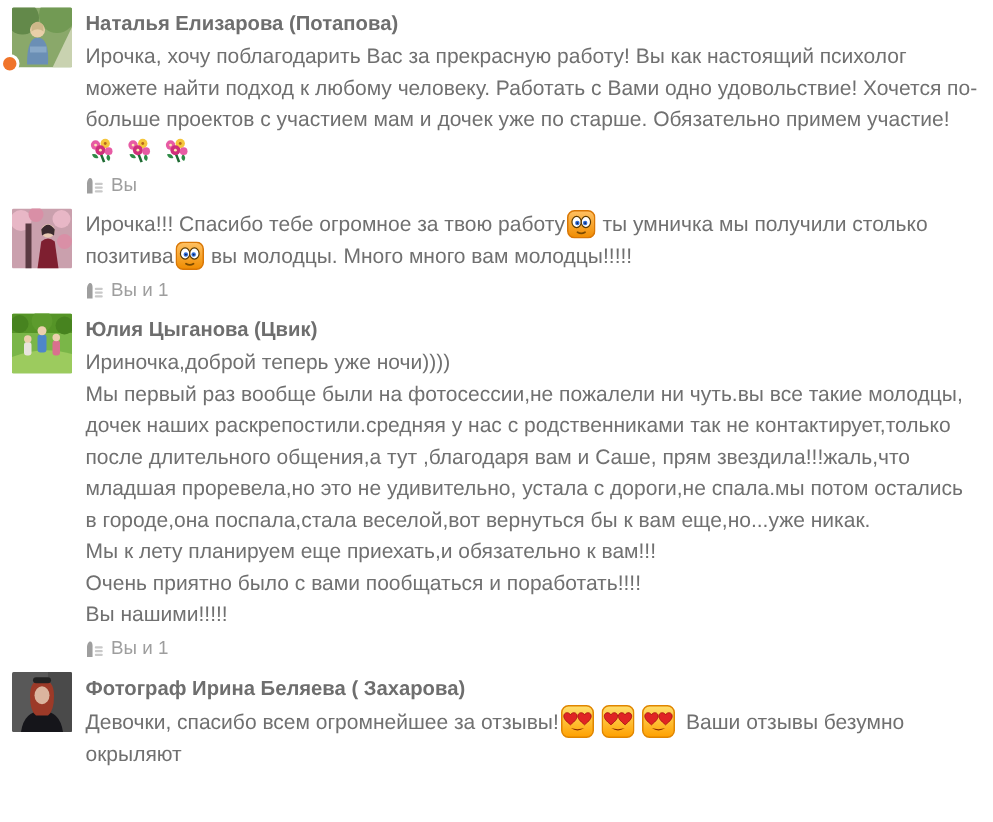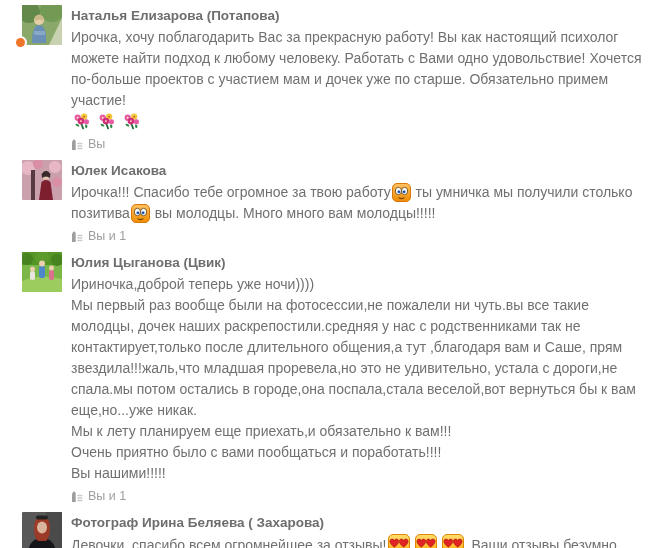--- a/index.html
+++ b/index.html
@@ -3,21 +3,21 @@
 <meta charset="utf-8">
 <style>
   html,body { margin:0; padding:0; }
   body {
     width:662px; height:548px; overflow:hidden;
     background:#ffffff;
     font-family:"Liberation Sans", sans-serif;
     -webkit-font-smoothing:antialiased;
   }
   .feed { padding-top:5px; }
-  .comment { display:flex; align-items:flex-start; padding:0 10px 0 22px; margin-bottom:7px; }
+  .comment { display:flex; align-items:flex-start; padding:0 10px 0 8px; margin-bottom:7px; }
   .avatar {
     position:relative; flex:none;
     width:40px; height:40px; margin-right:9px;
     border-radius:1px; overflow:visible; cursor:pointer;
   }
   .avatar svg.scene { display:block; width:40px; height:40px; border-radius:1px; }
   .online-dot {
     position:absolute; left:-6px; bottom:-2px;
     width:9px; height:9px; border-radius:50%;
     background:var(--online-dot,#f0742a);
@@ -126,21 +126,20 @@
           <circle cx="33" cy="7" r="6" fill="#e8b7c6"></circle>
           <circle cx="35" cy="22" r="5" fill="#d98fa6"></circle>
           <rect x="9" y="10" width="4" height="30" fill="#5a3a42"></rect>
           <path d="M17 40 L19.5 22 Q24 18 28.5 22 L31 40 Z" fill="#7e1f30"></path>
           <circle cx="24" cy="15" r="4.5" fill="#e7c9b2"></circle>
           <path d="M19.5 14 Q24 7.5 28.5 14 L28 18 Q24 15 20 18 Z" fill="#3a2a2e"></path>
         </svg>
 
     </div>
     <div class="content">
-      <div class="author">Юлек Исакова</div>
       <div class="body">
           <div class="para"><span>Ирочка!!! Спасибо тебе огромное за твою работу</span><span class="emoji big-eyes-smiley"><svg width="19" height="19" viewBox="0 0 19 19">
                 <defs>
                   <linearGradient id="gBig" x1="0" y1="0" x2="0" y2="1">
                     <stop offset="0" stop-color="#ffc163"></stop>
                     <stop offset="1" stop-color="#f08c00"></stop>
                   </linearGradient>
                 </defs>
                 <rect x="0.5" y="0.5" width="18" height="18" rx="4.5" fill="url(#gBig)" stroke="#d97706"></rect>
                 <ellipse cx="6.4" cy="8" rx="3.1" ry="3.7" fill="#ffffff" stroke="#5a3a00" stroke-width="0.8"></ellipse>

